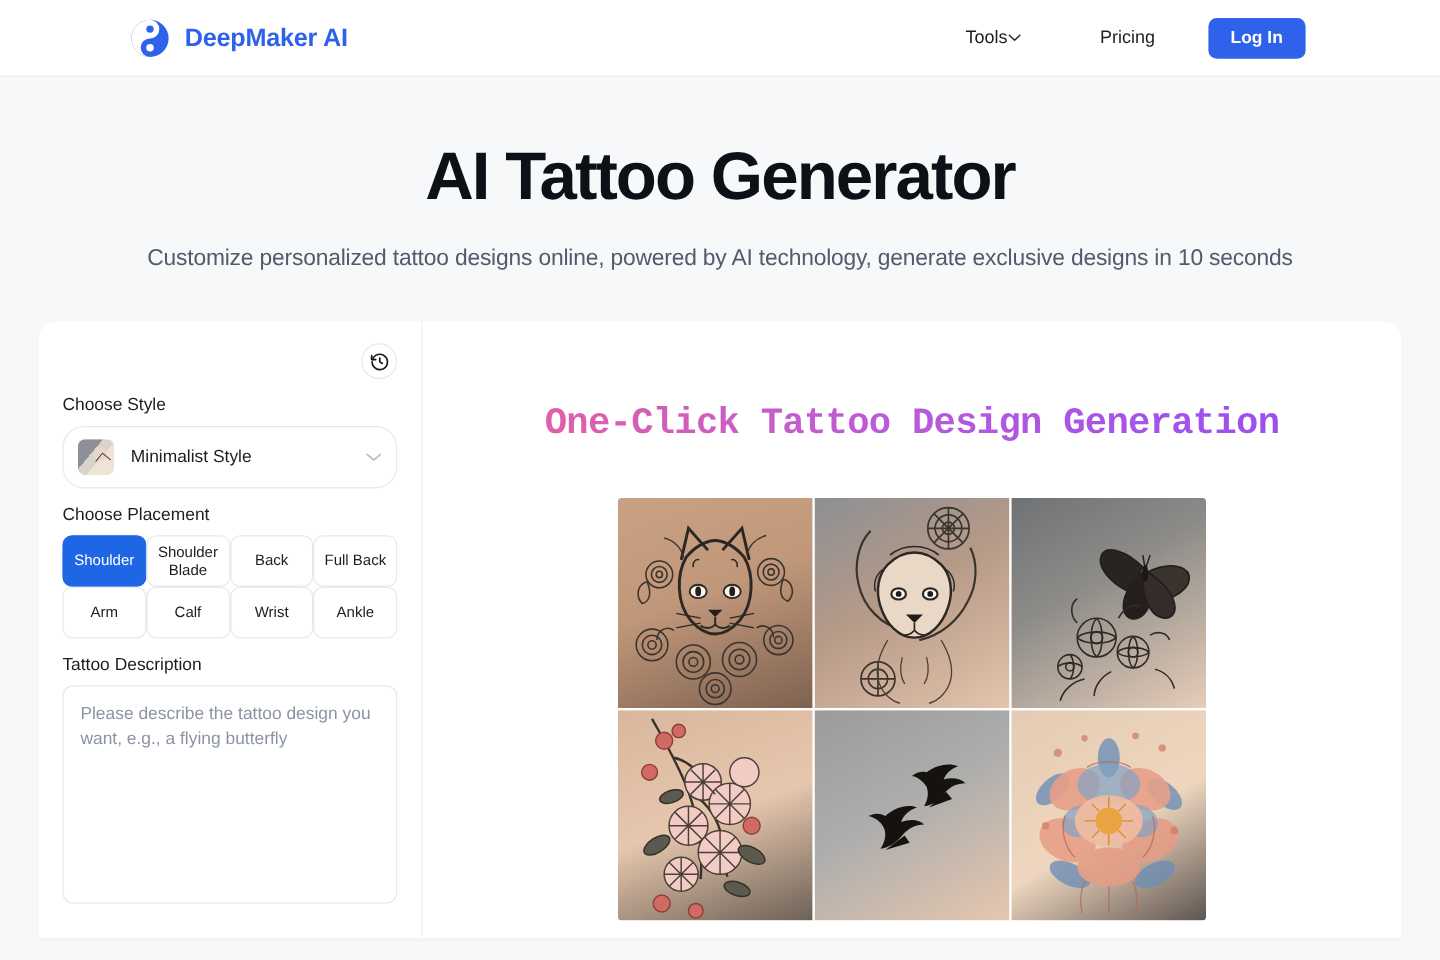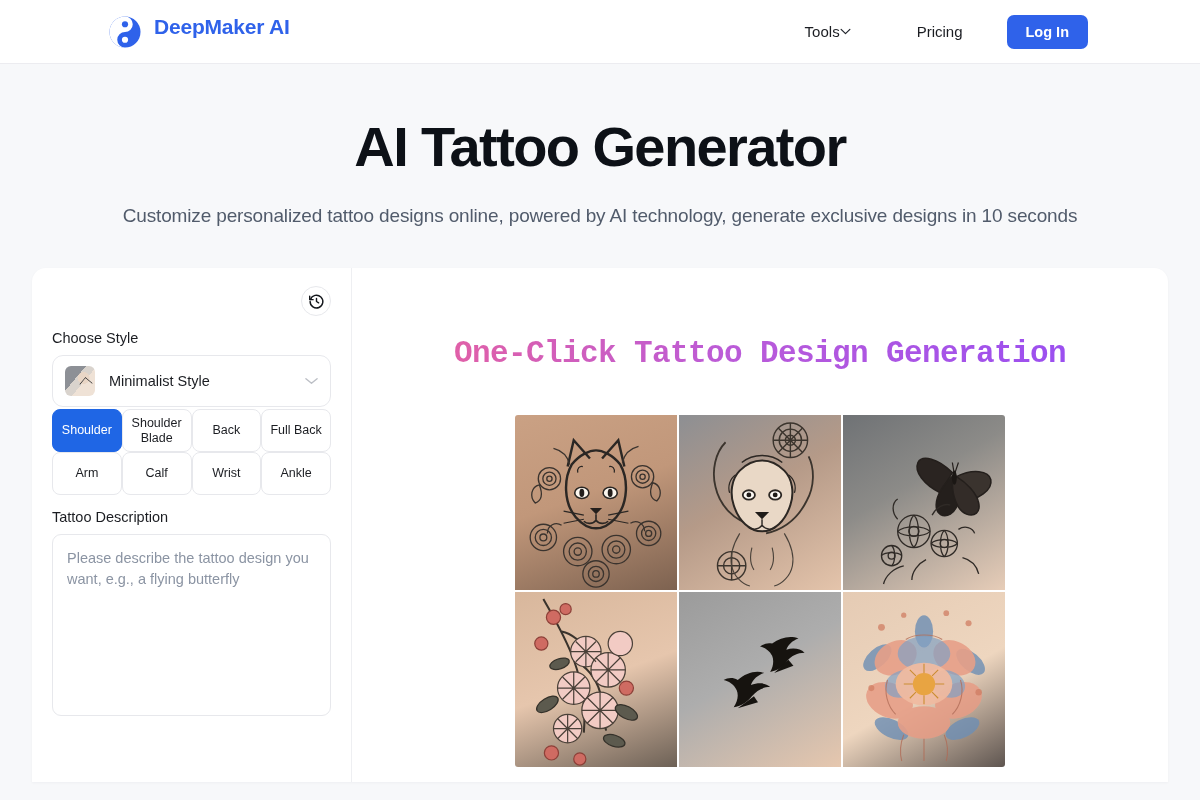--- a/index.html
+++ b/index.html
@@ -14,21 +14,21 @@
   
   .header {
     height: 64px;
     background: #ffffff;
     border-bottom: 1px solid #ececf0;
     display: flex;
     align-items: center;
     padding: 0 112px 0 108px;
     position: relative;
   }
-  .brand { display: flex; align-items: flex-start; gap: 12px; }
+  .brand { display: flex; align-items: center; gap: 12px; }
   .logo-mark { width: 34px; height: 34px; display: block; }
   .brand-name {
     font-size: 21px; font-weight: bold; color: #2f62ea;
     letter-spacing: -0.2px; white-space: nowrap;
   }
   .nav { margin-left: auto; display: flex; align-items: center; gap: 0; }
   .nav-item {
     font-size: 15px; color: #1b1d22; padding: 8px 14px;
     display: flex; align-items: center; 
     cursor: pointer; white-space: nowrap;
@@ -80,21 +80,21 @@
     display: flex; align-items: center; justify-content: center;
     cursor: pointer; padding: 0;
   }
   .history-btn svg { width: 17px; height: 17px; display: block; }
 
   .field-label {
     font-size: 14.5px; color: #1b1d22; margin-top: 14px; margin-bottom: 9px;
   }
 
   .style-select {
-    height: 52px; border: 1px solid #e7e8ec; border-radius: 11px;
+    height: 52px; border: 1px solid #e7e8ec; border-radius: 18px;
     background: #fff; display: flex; align-items: center;
     padding: 0 12px; cursor: pointer; gap: 14px;
   }
   .style-thumb {
     width: 30px; height: 30px; border-radius: 6px; flex: 0 0 30px;
     background:
       radial-gradient(circle at 62% 40%, #e9d6c6 0 22%, rgba(233,214,198,0) 24%),
       linear-gradient(130deg,#8d9096 0 38%, #d9d3cd 38% 58%, #efe2d6 58% 100%);
     position: relative; overflow: hidden;
   }
@@ -216,20 +216,21 @@
     <div class="field-label">Choose Style</div>
 
     <div class="style-select">
       <span class="style-thumb"></span>
       <span class="style-name">Minimalist Style</span>
       <svg class="style-chev" viewBox="0 0 14 8">
         <path d="M1 1.5L7 6.5L13 1.5" fill="none" stroke="#6b7280" stroke-width="1.5" stroke-linecap="round" stroke-linejoin="round"></path>
       </svg>
     </div>
 
+    <div class="field-label">Choose Placement</div>
 
     <div class="placement-grid">
       <button class="chip selected">Shoulder</button>
       <button class="chip">Shoulder Blade</button>
       <button class="chip">Back</button>
       <button class="chip">Full Back</button>
       <button class="chip">Arm</button>
       <button class="chip">Calf</button>
       <button class="chip">Wrist</button>
       <button class="chip">Ankle</button>

